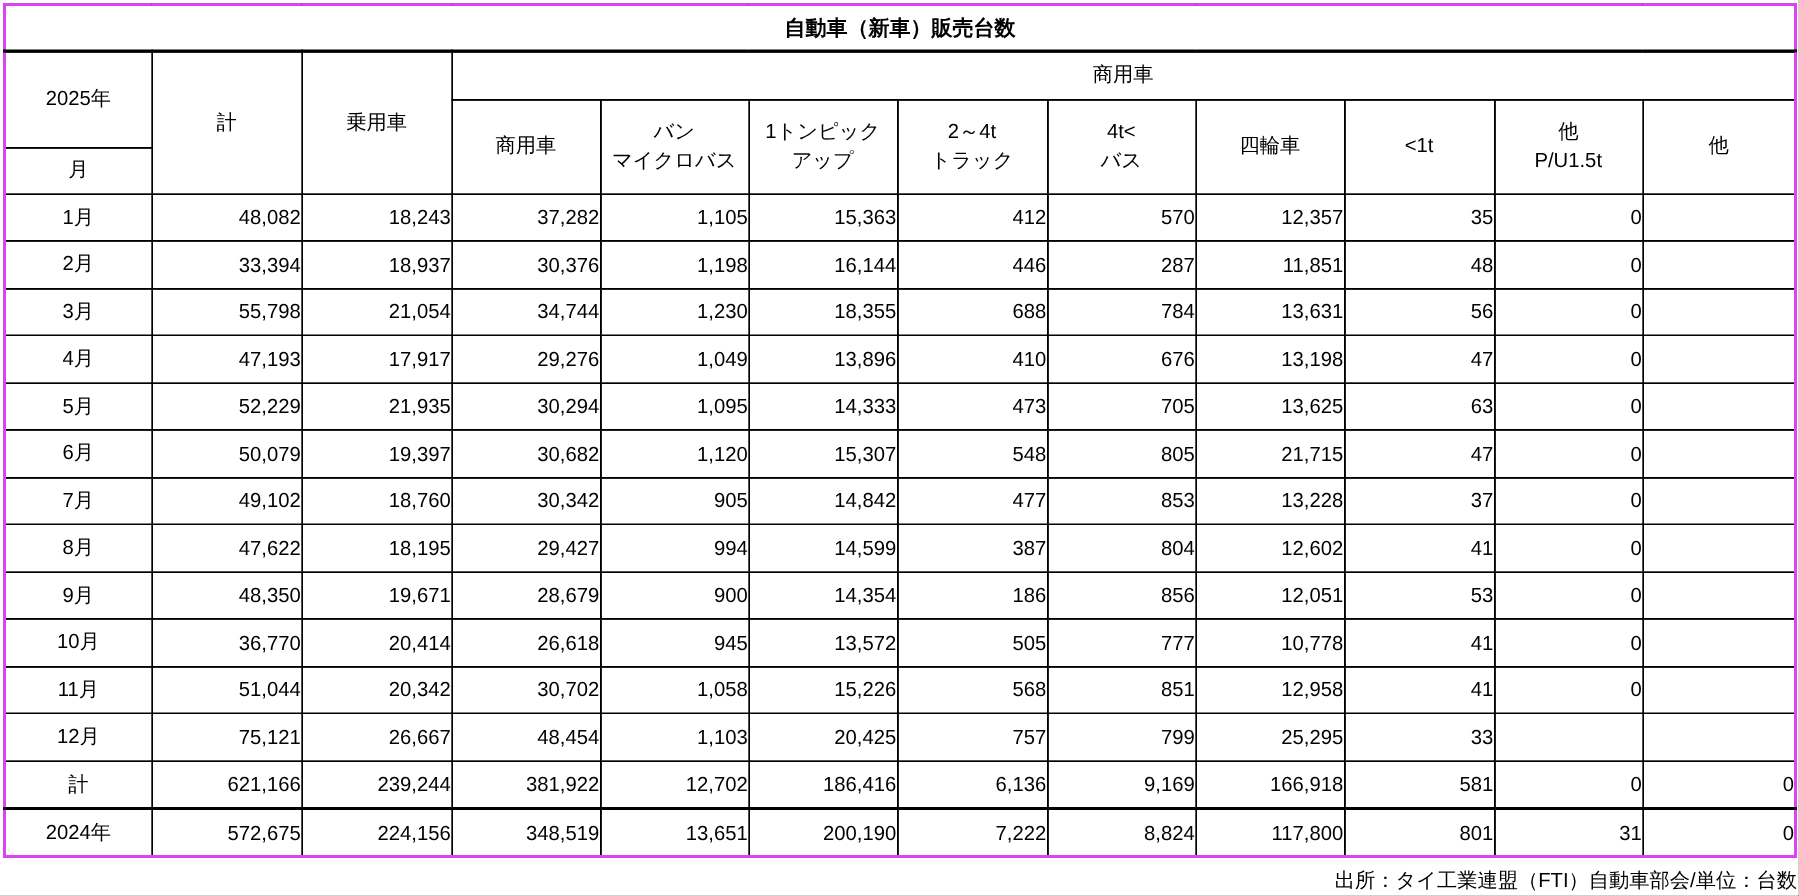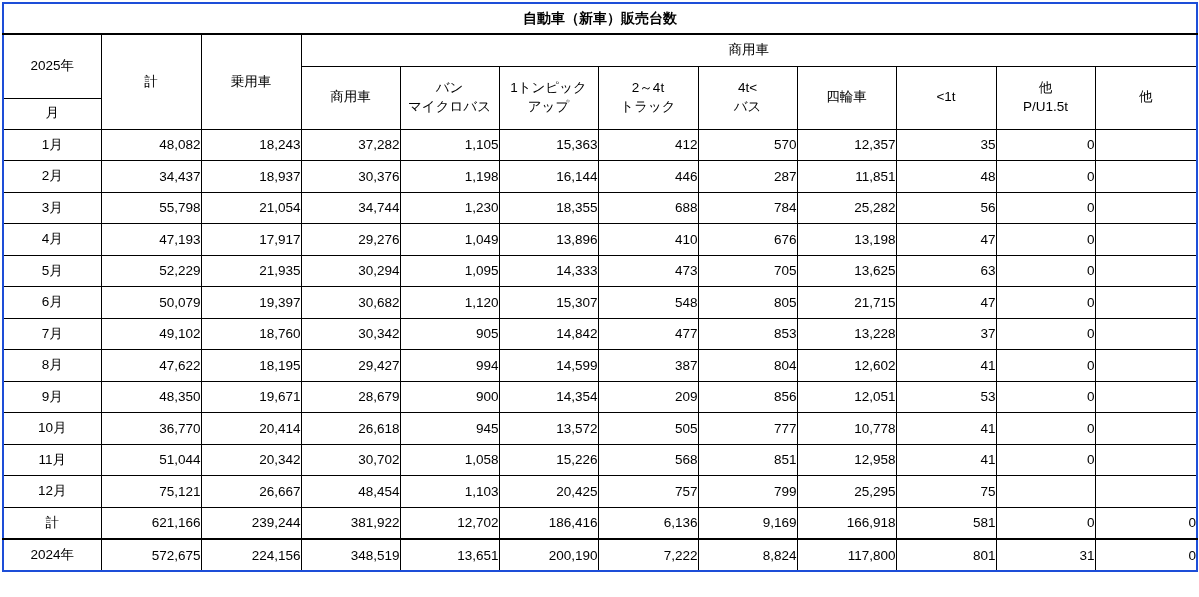--- a/index.html
+++ b/index.html
@@ -12,21 +12,21 @@
     color: #000000;
   }
   .wrap {
     padding: 2px 0 0 2px;
     box-sizing: border-box;
   }
   table.sales {
     border-collapse: collapse;
     table-layout: fixed;
     width: 1194px;
-    border: 2px solid #1d4ed8;
+    border: 2px solid #d946ef;
     background: #404040;
   }
   table.sales th,
   table.sales td {
     border: 1px solid #000;
     padding: 0;
     overflow: hidden;
     font-weight: normal;
     font-size: 13.5px;
     background: #fff;
@@ -127,42 +127,42 @@
           <td class="num">15,363</td>
           <td class="num">412</td>
           <td class="num">570</td>
           <td class="num">12,357</td>
           <td class="num">35</td>
           <td class="num">0</td>
           <td class="num"></td>
         </tr>
         <tr class="data-row">
           <td class="lbl">2月</td>
-          <td class="num">34,437</td>
+          <td class="num">33,394</td>
           <td class="num">18,937</td>
           <td class="num">30,376</td>
           <td class="num">1,198</td>
           <td class="num">16,144</td>
           <td class="num">446</td>
           <td class="num">287</td>
           <td class="num">11,851</td>
           <td class="num">48</td>
           <td class="num">0</td>
           <td class="num"></td>
         </tr>
         <tr class="data-row">
           <td class="lbl">3月</td>
           <td class="num">55,798</td>
           <td class="num">21,054</td>
           <td class="num">34,744</td>
           <td class="num">1,230</td>
           <td class="num">18,355</td>
           <td class="num">688</td>
           <td class="num">784</td>
-          <td class="num">25,282</td>
+          <td class="num">13,631</td>
           <td class="num">56</td>
           <td class="num">0</td>
           <td class="num"></td>
         </tr>
         <tr class="data-row">
           <td class="lbl">4月</td>
           <td class="num">47,193</td>
           <td class="num">17,917</td>
           <td class="num">29,276</td>
           <td class="num">1,049</td>
@@ -230,21 +230,21 @@
           <td class="num">0</td>
           <td class="num"></td>
         </tr>
         <tr class="data-row">
           <td class="lbl">9月</td>
           <td class="num">48,350</td>
           <td class="num">19,671</td>
           <td class="num">28,679</td>
           <td class="num">900</td>
           <td class="num">14,354</td>
-          <td class="num">209</td>
+          <td class="num">186</td>
           <td class="num">856</td>
           <td class="num">12,051</td>
           <td class="num">53</td>
           <td class="num">0</td>
           <td class="num"></td>
         </tr>
         <tr class="data-row">
           <td class="lbl">10月</td>
           <td class="num">36,770</td>
           <td class="num">20,414</td>
@@ -275,21 +275,21 @@
         <tr class="data-row">
           <td class="lbl">12月</td>
           <td class="num">75,121</td>
           <td class="num">26,667</td>
           <td class="num">48,454</td>
           <td class="num">1,103</td>
           <td class="num">20,425</td>
           <td class="num">757</td>
           <td class="num">799</td>
           <td class="num">25,295</td>
-          <td class="num">75</td>
+          <td class="num">33</td>
           <td class="num"></td>
           <td class="num"></td>
         </tr>
         <tr class="total-row">
           <td class="lbl">計</td>
           <td class="num">621,166</td>
           <td class="num">239,244</td>
           <td class="num">381,922</td>
           <td class="num">12,702</td>
           <td class="num">186,416</td>
@@ -309,13 +309,14 @@
           <td class="num">200,190</td>
           <td class="num">7,222</td>
           <td class="num">8,824</td>
           <td class="num">117,800</td>
           <td class="num">801</td>
           <td class="num">31</td>
           <td class="num">0</td>
         </tr>
       </tbody>
   </table>
+  <div class="source-note">出所：タイ工業連盟（FTI）自動車部会/単位：台数</div>
 </div>
 
 </body></html>

